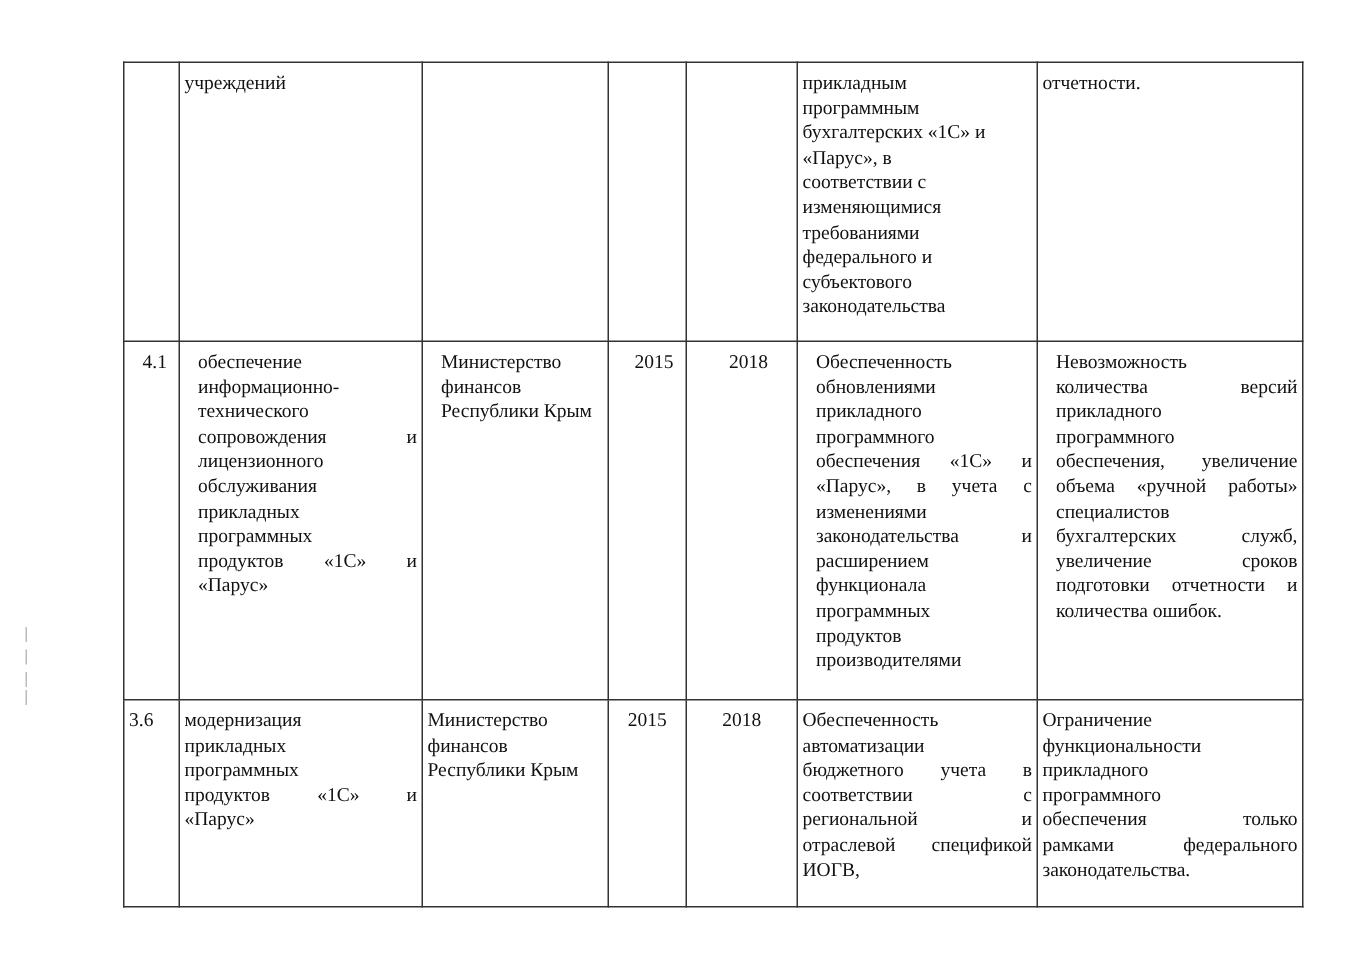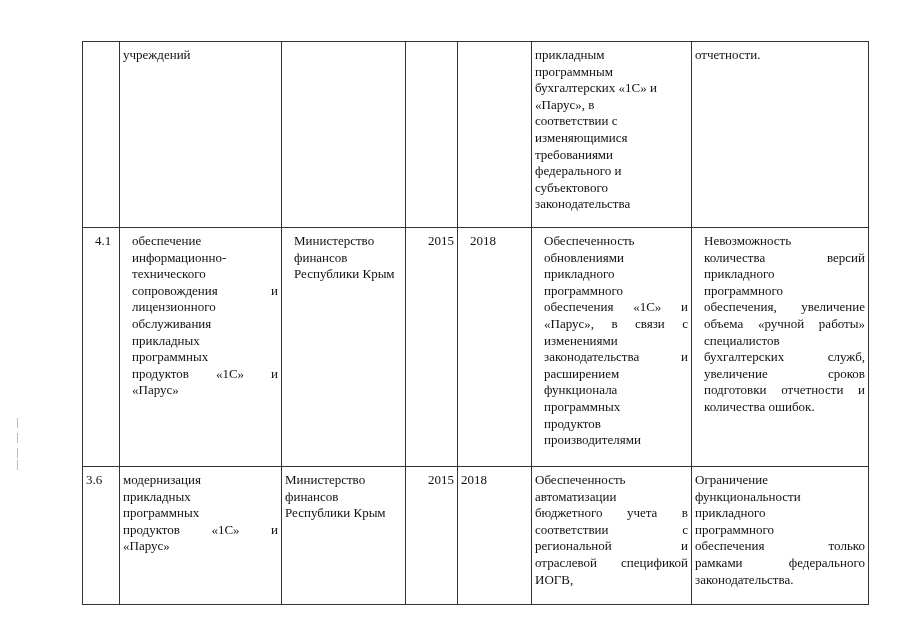--- a/index.html
+++ b/index.html
@@ -6,22 +6,22 @@
   body { width: 905px; height: 640px; position: relative; overflow: hidden;
          font-family: "Liberation Serif", "DejaVu Serif", serif; color: #111; }
   .page { position: absolute; left: 16px; top: 0; width: 905px; height: 640px; }
   table.doc { position: absolute; left: 66px; top: 41px; border-collapse: collapse;
               table-layout: fixed; width: 786px; }
   table.doc td { border: 1px solid #333; vertical-align: top; padding: 5px 3px 2px 3px;
                  font-size: 13px; line-height: 16.6px; word-wrap: break-word; }
   td.c-num { width: 30px; }
   td.c-name { width: 155px; }
   td.c-exec { width: 117px; }
-  td.c-y1 { width: 45px; text-align: right; }
-  td.c-y2 { width: 67px; text-align: left; }
+  td.c-y1 { width: 45px; text-align: center; }
+  td.c-y2 { width: 67px; text-align: center; }
   td.c-res { width: 153px; margin-top: 28px; }
   td.c-cons { width: 170px; }
   .line { display: block; }
   .jl { display: block; text-align: justify; text-align-last: justify; }
   tr.r0 td { height: 178px; }
   tr.r1 td { height: 231px; padding-left: 12px; }
   tr.r2 td { height: 130px; }
   .margin-mark { position: absolute; left: 1px; width: 1px; background: #bbb; }
 </style>
 </head>
@@ -80,21 +80,21 @@
             <span class="line">Республики Крым</span>
           </td>
     <td class="c-y1">2015</td>
     <td class="c-y2">2018</td>
     <td class="c-res">
             <span class="line">Обеспеченность</span>
             <span class="line">обновлениями</span>
             <span class="line">прикладного</span>
             <span class="line">программного</span>
             <span class="jl">обеспечения «1С» и</span>
-            <span class="jl">«Парус», в связи с</span>
+            <span class="jl">«Парус», в учета с</span>
             <span class="line">изменениями</span>
             <span class="jl">законодательства и</span>
             <span class="line">расширением</span>
             <span class="line">функционала</span>
             <span class="line">программных</span>
             <span class="line">продуктов</span>
             <span class="line">производителями</span>
           </td>
     <td class="c-cons">
             <span class="line">Невозможность</span>

